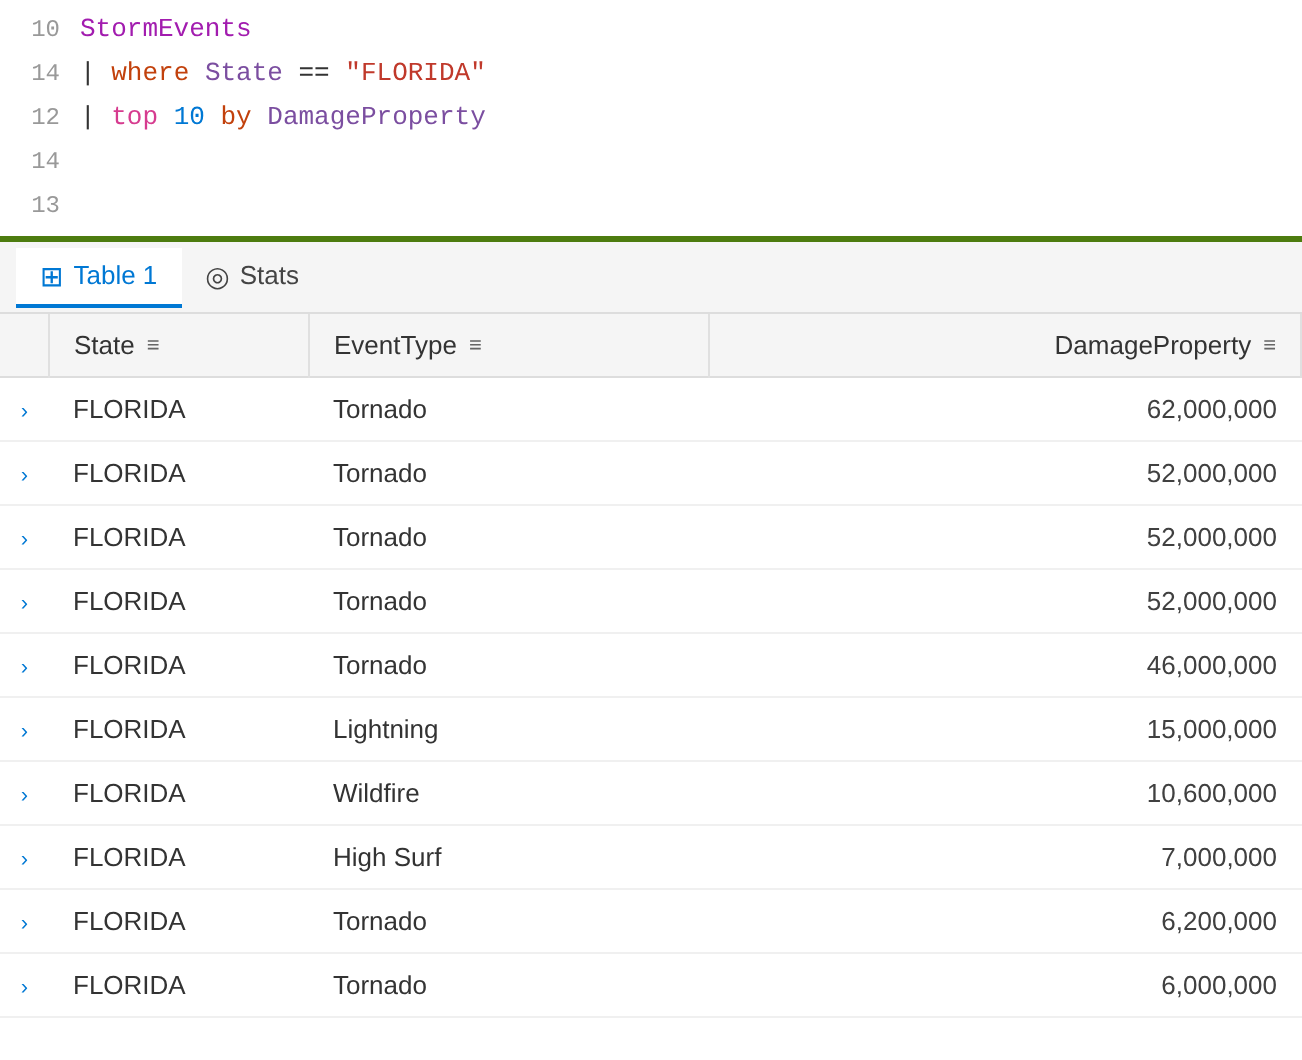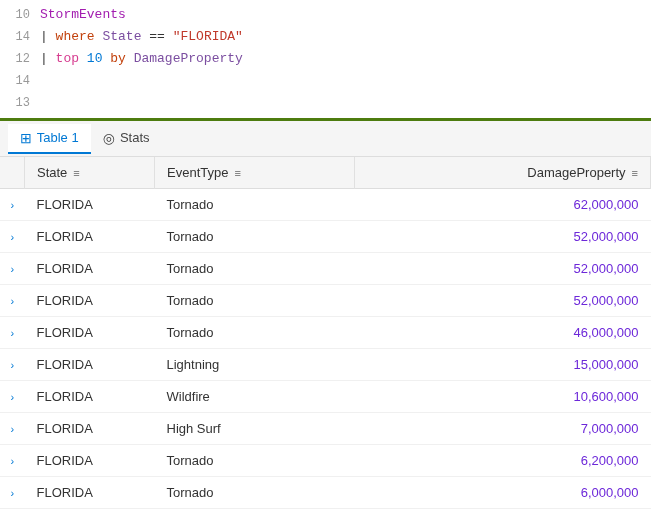--- a/index.html
+++ b/index.html
@@ -137,21 +137,21 @@
     tbody td.col-state {
       width: 130px;
     }
 
     tbody td.col-eventtype {
       width: 200px;
     }
 
     tbody td.col-damage {
       text-align: right;
-      color: #6d28d9;
+      color: #404040;
     }
 
     .expander-icon {
       color: #0078d4;
       font-size: 11px;
     }
   </style>
 </head>
 <body>
 

